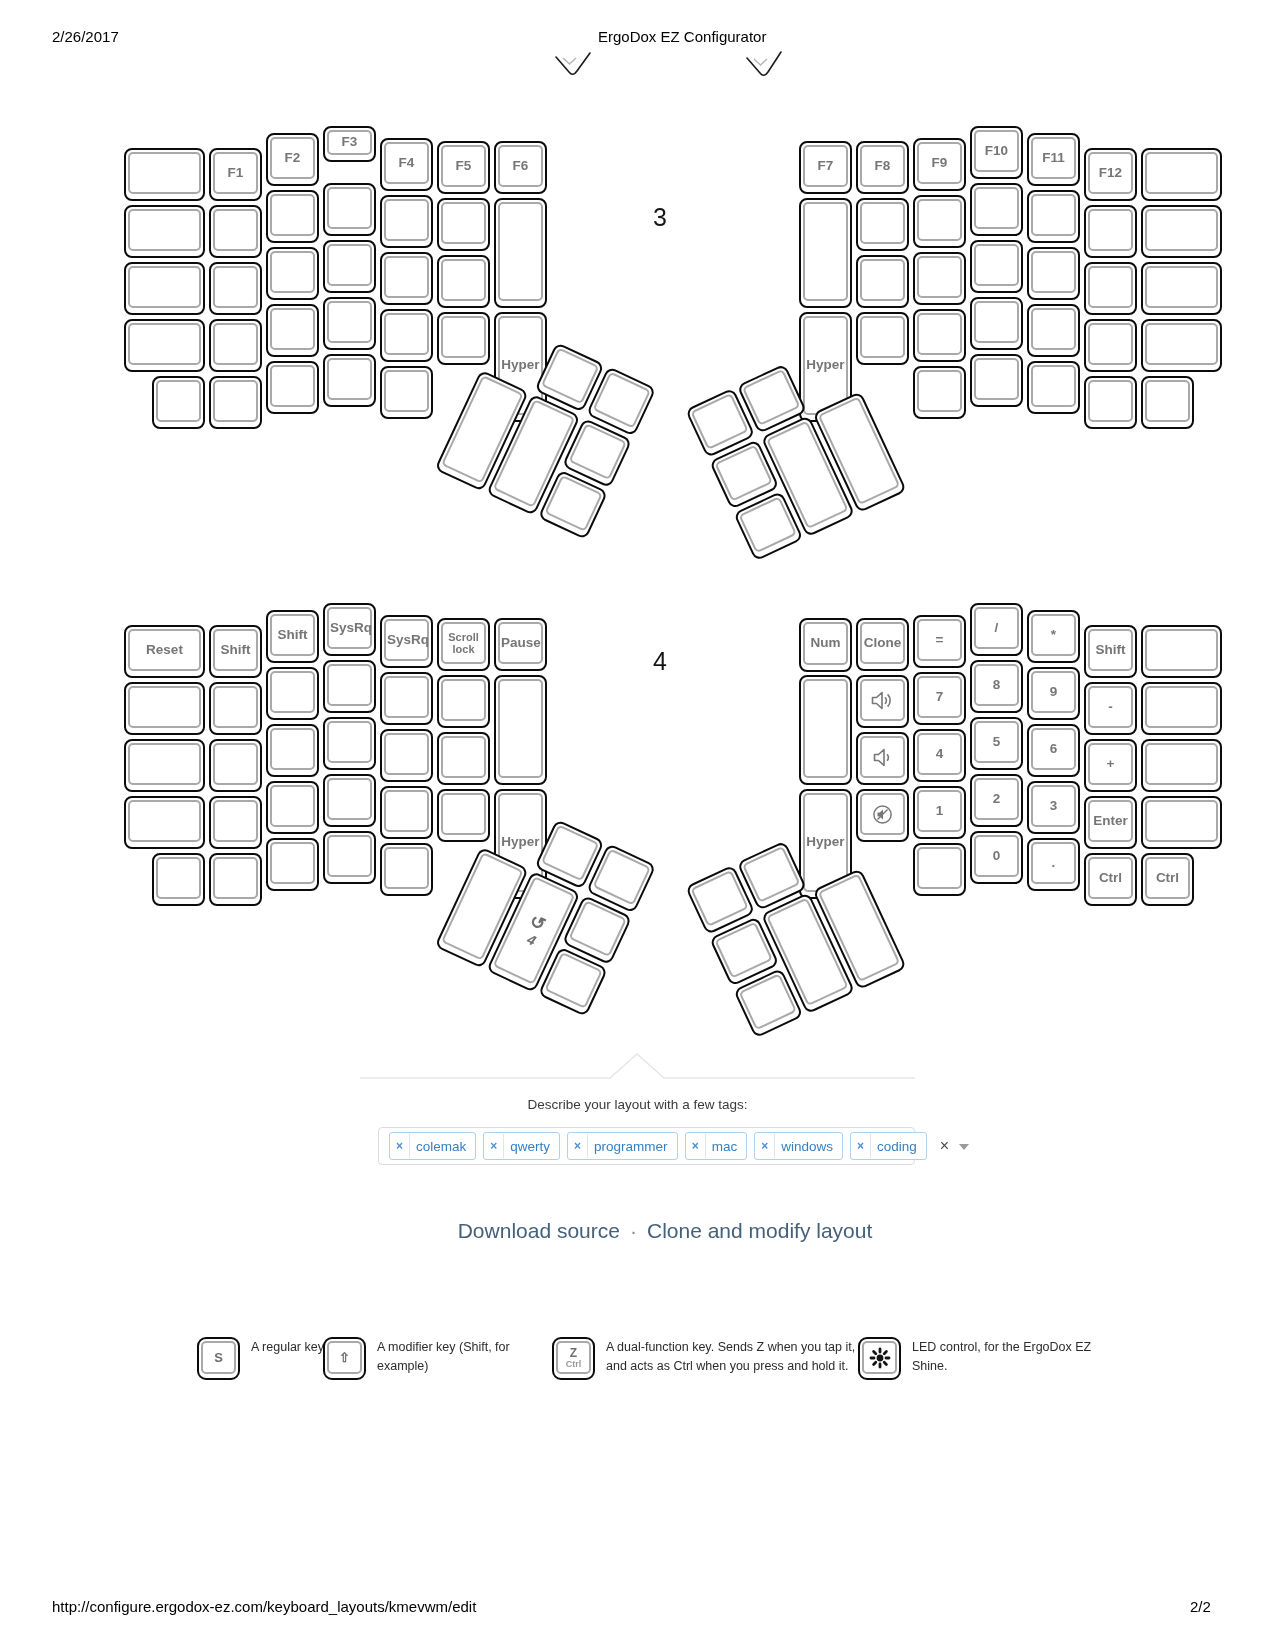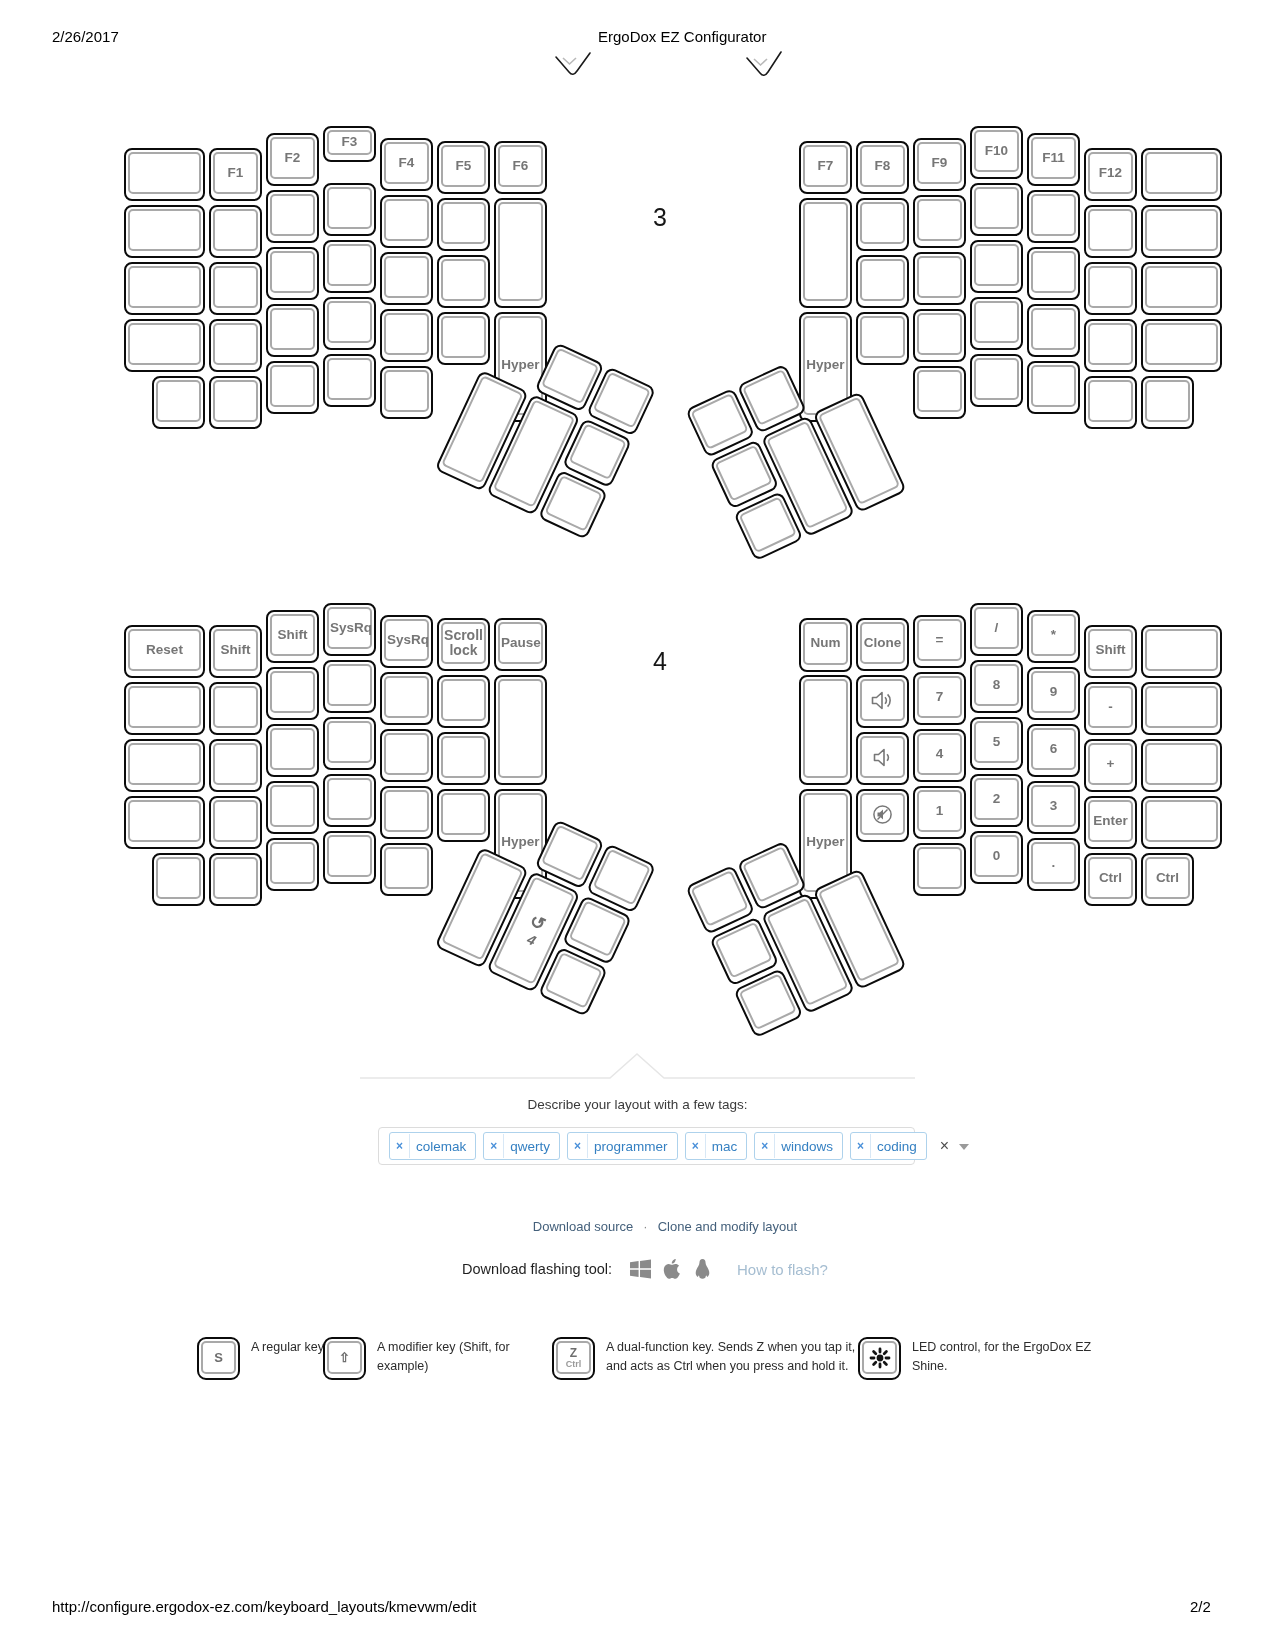--- a/index.html
+++ b/index.html
@@ -7,42 +7,42 @@
         font-family:"Liberation Sans",sans-serif;color:#111;}
   .hdr-txt{position:absolute;top:28px;font-size:15px;color:#000;}
   .ftr-txt{position:absolute;top:1598px;font-size:15px;color:#000;}
 
   
   .key{position:absolute;background:#fff;border:2.5px solid #0b0b0b;border-radius:8px;box-sizing:border-box;}
   .key .cap{position:absolute;left:2px;right:2px;top:2px;bottom:5px;border:2px solid #a9a9a9;border-radius:5px;
             display:flex;align-items:center;justify-content:center;text-align:center;
             color:#767676;font-weight:bold;font-size:13.5px;line-height:1.1;padding:1px;box-sizing:border-box;}
   .key .cap span{display:block;width:100%;}
-  .key.small-label .cap{font-size:14px;align-items:center;}
+  .key.small-label .cap{font-size:11px;align-items:center;}
   .thumb{position:absolute;transform-origin:0 0;}
   .layer-label{position:absolute;width:300px;text-align:center;color:#161616;}
   .layer-label .lnum{font-size:25px;line-height:33px;}
   .layer-label .lname{font-size:27px;line-height:34px;}
   .tglbl{display:flex;align-items:center;justify-content:center;color:#6e6e6e;}
   .tarr{font-size:18px;font-weight:bold;}
   .tnum{font-size:14px;font-style:italic;font-weight:bold;margin-left:2px;}
 
   
   .tags-prompt{position:absolute;top:1097px;left:0;width:1275px;text-align:center;font-size:13.5px;color:#3a3a3a;}
   .tags-box{position:absolute;left:378px;top:1127px;width:537px;height:38px;border:1px solid #dcdcdc;border-radius:4px;
             display:flex;align-items:center;padding:0 10px;box-sizing:border-box;background:#fff;}
   .pill{display:inline-flex;align-items:center;border:1px solid #aed2ec;border-radius:3px;height:26px;
         margin-right:7px;background:#fff;}
   .px{color:#4a90d9;font-size:12px;font-weight:bold;padding:0 6px;margin-right:6px;border-right:1px solid #d8e8f6;line-height:24px;}
   .plabel{padding-right:9px;font-size:13.5px;color:#3580c2;}
   .clear-x{color:#4d4d4d;font-size:16px;margin-left:6px;cursor:default;}
   .dd-arrow{width:0;height:0;border:5px solid transparent;border-top:6px solid #9a9a9a;margin-left:10px;margin-top:6px;}
 
   
-  .links-row{position:absolute;top:1219px;left:55px;width:1220px;text-align:center;font-size:13px;}
+  .links-row{position:absolute;top:1219px;left:55px;width:1220px;text-align:center;font-size:21px;}
   .links-row a{color:#44607b;text-decoration:none;}
   .links-row .dot{color:#8a8a8a;margin:0 10px;}
   .flash-row{position:absolute;top:1258px;left:35px;width:1220px;text-align:center;font-size:14.5px;color:#1f1f1f;
              display:flex;align-items:center;justify-content:center;}
   .os-icons{display:inline-flex;align-items:center;margin-left:12px;}
   .os-icons svg{margin:0 6px;}
   .how{color:#a5bdd1;text-decoration:none;margin-left:20px;font-size:15px;}
 
   
   .legend-item{position:absolute;top:1337px;}
@@ -686,38 +686,20 @@
         </span>
       </span>
     <span class="clear-x">×</span>
     <span class="dd-arrow"></span>
   </div>
 
   <div class="links-row">
     <a href="#">Download source</a><span class="dot">·</span><a href="#">Clone and modify layout</a>
   </div>
 
-  <div class="flash-row">
-    <span>Download flashing tool:</span>
-    <span class="os-icons">
-      <svg width="21" height="20" viewBox="0 0 22 20" fill="#8a8a8a">
-        <path d="M0 3 L9 1.7 V9.3 H0 Z"></path>
-          <path d="M10.5 1.5 L22 0 V9.3 H10.5 Z"></path>
-        <path d="M0 10.7 H9 V18.3 L0 17 Z"></path>
-          <path d="M10.5 10.7 H22 V20 L10.5 18.5 Z"></path>
-      </svg>
-      <svg width="19" height="22" viewBox="0 0 20 22" fill="#8a8a8a">
-        <path d="M14.8 11.6c0-2.6 2.1-3.8 2.2-3.9-1.2-1.8-3.1-2-3.7-2-1.6-.2-3.1.9-3.9.9-.8 0-2-.9-3.4-.9C4.3 5.8 2.6 6.8 1.7 8.4c-1.8 3.1-.5 7.8 1.3 10.3.9 1.2 1.9 2.6 3.3 2.6 1.3-.1 1.8-.9 3.4-.9 1.6 0 2 .9 3.4.8 1.4 0 2.3-1.2 3.2-2.5 1-1.4 1.4-2.8 1.4-2.9-.1 0-2.9-1.1-2.9-4.2zM12.3 3.8c.7-.9 1.2-2.1 1.1-3.3-1 0-2.3.7-3 1.6-.7.8-1.3 2-1.1 3.2 1.1.1 2.3-.6 3-1.5z"></path>
-      </svg>
-      <svg width="17" height="22" viewBox="0 0 16 22" fill="#8a8a8a">
-        <path d="M8 1 C6 1 5 2.4 5 4.2 C5 5.5 4.6 6.8 3.8 8.2 C2.6 10.2 1.2 12.4 1.2 15 C1.2 16.6 2 18 3.2 19 L4.4 17.2 L5.2 19.8 C6 20.4 7 20.8 8 20.8 C9 20.8 10 20.4 10.8 19.8 L11.6 17.2 L12.8 19 C14 18 14.8 16.6 14.8 15 C14.8 12.4 13.4 10.2 12.2 8.2 C11.4 6.8 11 5.5 11 4.2 C11 2.4 10 1 8 1 Z M6.7 3.4 a.7 .9 0 1 0 .01 0 M9.3 3.4 a.7 .9 0 1 0 .01 0"></path>
-      </svg>
-    </span>
-    <a href="#" class="how">How to flash?</a>
-  </div>
 
   <div class="legend-item" style="left:197px;">
     <div class="lkey">
       <div class="lcap">
           <span>S</span>
         </div>
     </div>
     <div class="ltext" style="width:92px;">A regular key</div>
   </div>
   <div class="legend-item" style="left:323px;">

